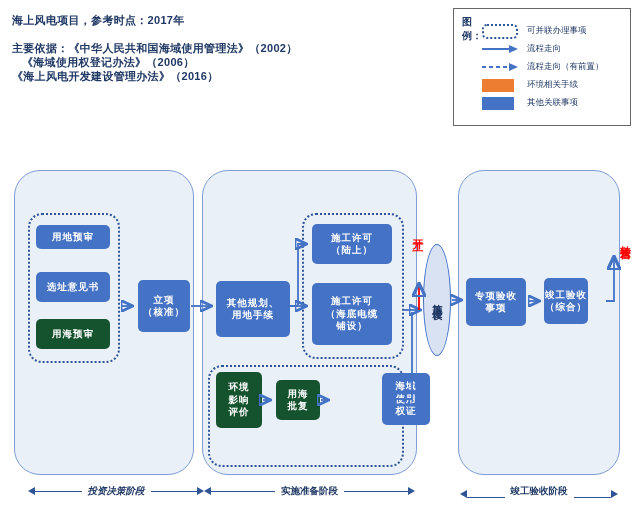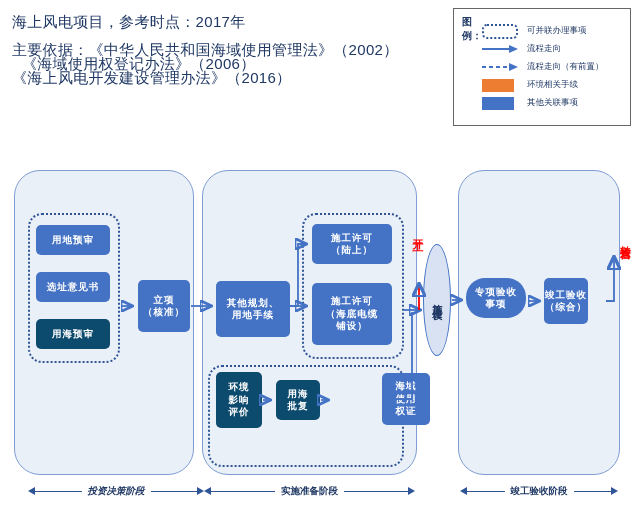--- a/index.html
+++ b/index.html
@@ -1,21 +1,21 @@
 <!DOCTYPE html>
 <html><head>
 <meta charset="utf-8">
 <style>
   html,body { margin:0; padding:0; background:#fff; }
   .canvas {
     position:relative; width:640px; height:521px; background:#ffffff;
     font-family:"Liberation Sans","DejaVu Sans",sans-serif; overflow:hidden;
   }
   .hdr {
-    position:absolute; color:#1F3864; font-weight:normal; font-size:15px;
+    position:absolute; color:#1F3864; font-weight:bold; font-size:11px;
     white-space:nowrap; letter-spacing:0.3px;
   }
   
   .legend {
     position:absolute; left:453px; top:8px; width:178px; height:118px;
     border:1px solid #666; background:#fff; box-sizing:border-box;
     display:flex; padding:6px 4px 6px 8px;
   }
   .legend-title {
     width:16px; font-size:10px; font-weight:bold; color:#1F3864;
@@ -36,21 +36,21 @@
   }
   .dotted-box {
     position:absolute; border:2px dotted #2F5597; border-radius:14px; box-sizing:border-box;
   }
   .node {
     position:absolute; display:flex; align-items:center; justify-content:center;
     text-align:center; color:#fff; font-weight:bold; font-size:9.5px; line-height:1.3;
     white-space:pre-line; border-radius:5px; box-sizing:border-box; letter-spacing:1px;
   }
   .blue   { background:#4472C4; }
-  .orange { background:#0c4a6e; }
+  .orange { background:#14532d; }
 
   .ellipse {
     position:absolute; left:423px; top:244px; width:28px; height:112px;
     background:#D9E2F3; border:1.5px solid #4472C4; border-radius:50%;
     display:flex; align-items:center; justify-content:center; box-sizing:border-box;
   }
   .v-text {
     writing-mode:vertical-rl; text-orientation:upright;
     color:#1F3864; font-weight:bold; font-size:10px; letter-spacing:2px;
   }
@@ -125,21 +125,21 @@
         <span class="legend-label">其他关联事项</span>
       </div>
     </div>
   </div>
 
   <div class="stage" style="left:14px;top:170px;width:180px;height:305px;"></div>
   <div class="stage" style="left:202px;top:170px;width:215px;height:305px;"></div>
   <div class="stage" style="left:458px;top:170px;width:162px;height:305px;"></div>
 
   <div class="dotted-box" style="left:28px;top:213px;width:92px;height:150px;"></div>
-  <div class="node blue" style="left:36px;top:225px;width:74px;height:30px;">用地预审</div>
+  <div class="node blue" style="left:36px;top:225px;width:74px;height:24px;">用地预审</div>
   <div class="node blue" style="left:36px;top:272px;width:74px;height:30px;">选址意见书</div>
   <div class="node orange" style="left:36px;top:319px;width:74px;height:30px;">用海预审</div>
   <div class="node blue" style="left:138px;top:280px;width:52px;height:52px;">立项
 （核准）</div>
 
   <div class="node blue" style="left:216px;top:281px;width:74px;height:56px;">其他规划、
 用地手续</div>
   <div class="dotted-box" style="left:302px;top:213px;width:102px;height:146px;"></div>
   <div class="node blue" style="left:312px;top:224px;width:80px;height:40px;">施工许可
 （陆上）</div>
@@ -153,21 +153,21 @@
   <div class="node orange" style="left:276px;top:380px;width:44px;height:40px;">用海
 批复</div>
   <div class="node blue" style="left:334px;top:373px;width:48px;height:52px;margin-left:48px;">海域
 使用
 权证</div>
 
   <div class="ellipse">
     <span class="v-text">施工建设</span>
   </div>
 
-  <div class="node blue" style="left:466px;top:278px;width:60px;height:40px;border-radius:19px;">专项验收
+  <div class="node blue" style="left:466px;top:278px;width:60px;height:48px;">专项验收
 事项</div>
   <div class="node blue" style="left:544px;top:278px;width:44px;height:46px;">竣工验收
 （综合）</div>
 
   <div class="milestone" style="left:410px;top:231px;">开工</div>
   <div class="milestone" style="left:619px;top:237px;font-size:10.5px;letter-spacing:1px;">转入运营</div>
 
   <svg class="arrows" width="640" height="521">
     <defs>
       <marker id="ab" viewBox="0 0 8 8" markerWidth="7" markerHeight="7" refX="7" refY="4" orient="auto">
@@ -198,21 +198,21 @@
     <span class="dline"></span>
     <span class="ah ah-r"></span>
   </div>
   <div class="dim" style="left:204px;top:484px;width:211px;">
     <span class="ah ah-l"></span>
     <span class="dline"></span>
     <span class="label">实施准备阶段</span>
     <span class="dline"></span>
     <span class="ah ah-r"></span>
   </div>
-  <div class="dim" style="left:460px;top:484px;width:158px;">
+  <div class="dim" style="left:460px;top:484px;width:158px;align-items:flex-end;">
     <span class="ah ah-l"></span>
     <span class="dline"></span>
     <span class="label">竣工验收阶段</span>
     <span class="dline"></span>
     <span class="ah ah-r"></span>
   </div>
 
 </div>
 
 </body></html>

